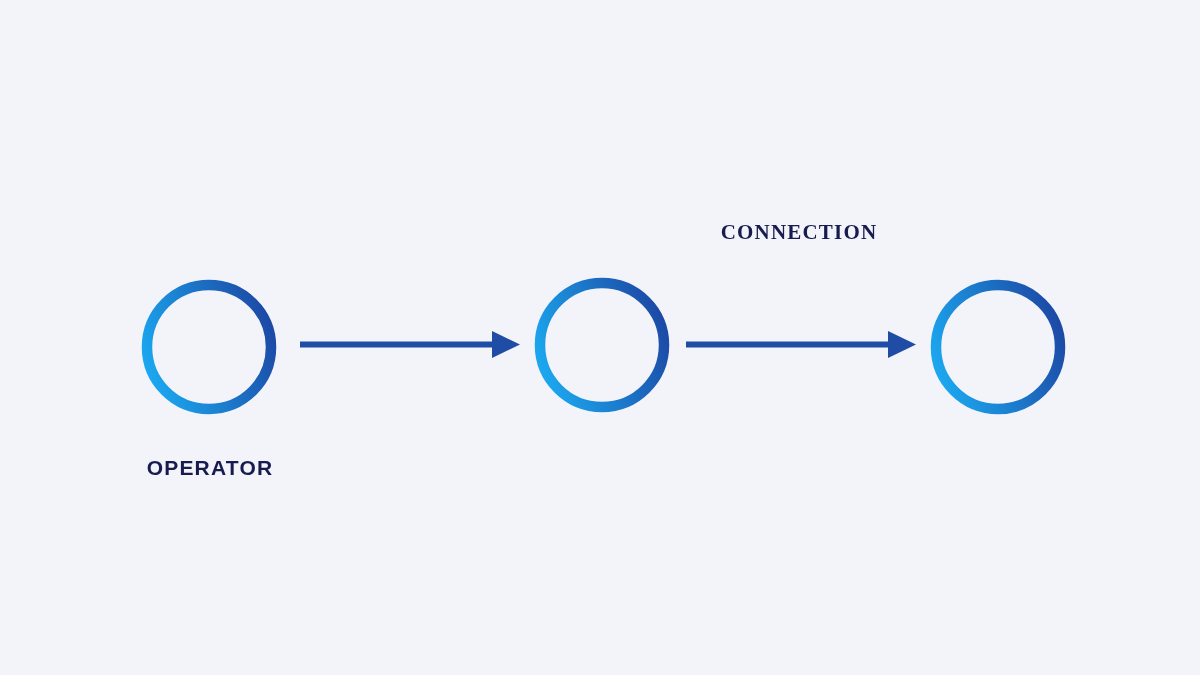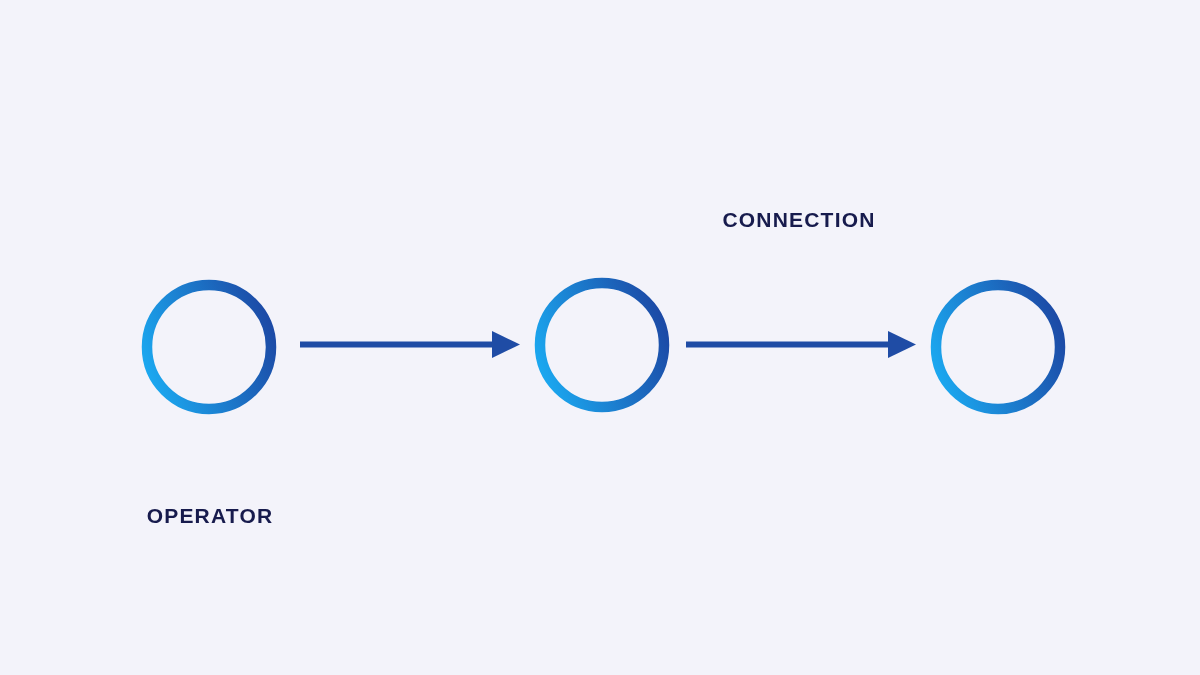--- a/index.html
+++ b/index.html
@@ -27,25 +27,25 @@
     font-size: 21px;
     font-weight: 800;
     letter-spacing: 1.2px;
     color: #171B4D;
     white-space: nowrap;
     user-select: none;
   }
   .label-operator {
     left: 210px;
     top: 456px;
-    margin-top: 48px;
   }
   .label-connection {
     left: 799px;
-    top: 208px;
+    top: 220px;
+    font-family: Liberation Serif, serif;
   }
 </style>
 </head>
 <body>
 
 <div class="canvas">
 
   <svg class="diagram-svg" width="1200" height="675" viewBox="0 0 1200 675">
     <defs>
       <linearGradient id="circleGrad" x1="0%" y1="68%" x2="100%" y2="32%">

